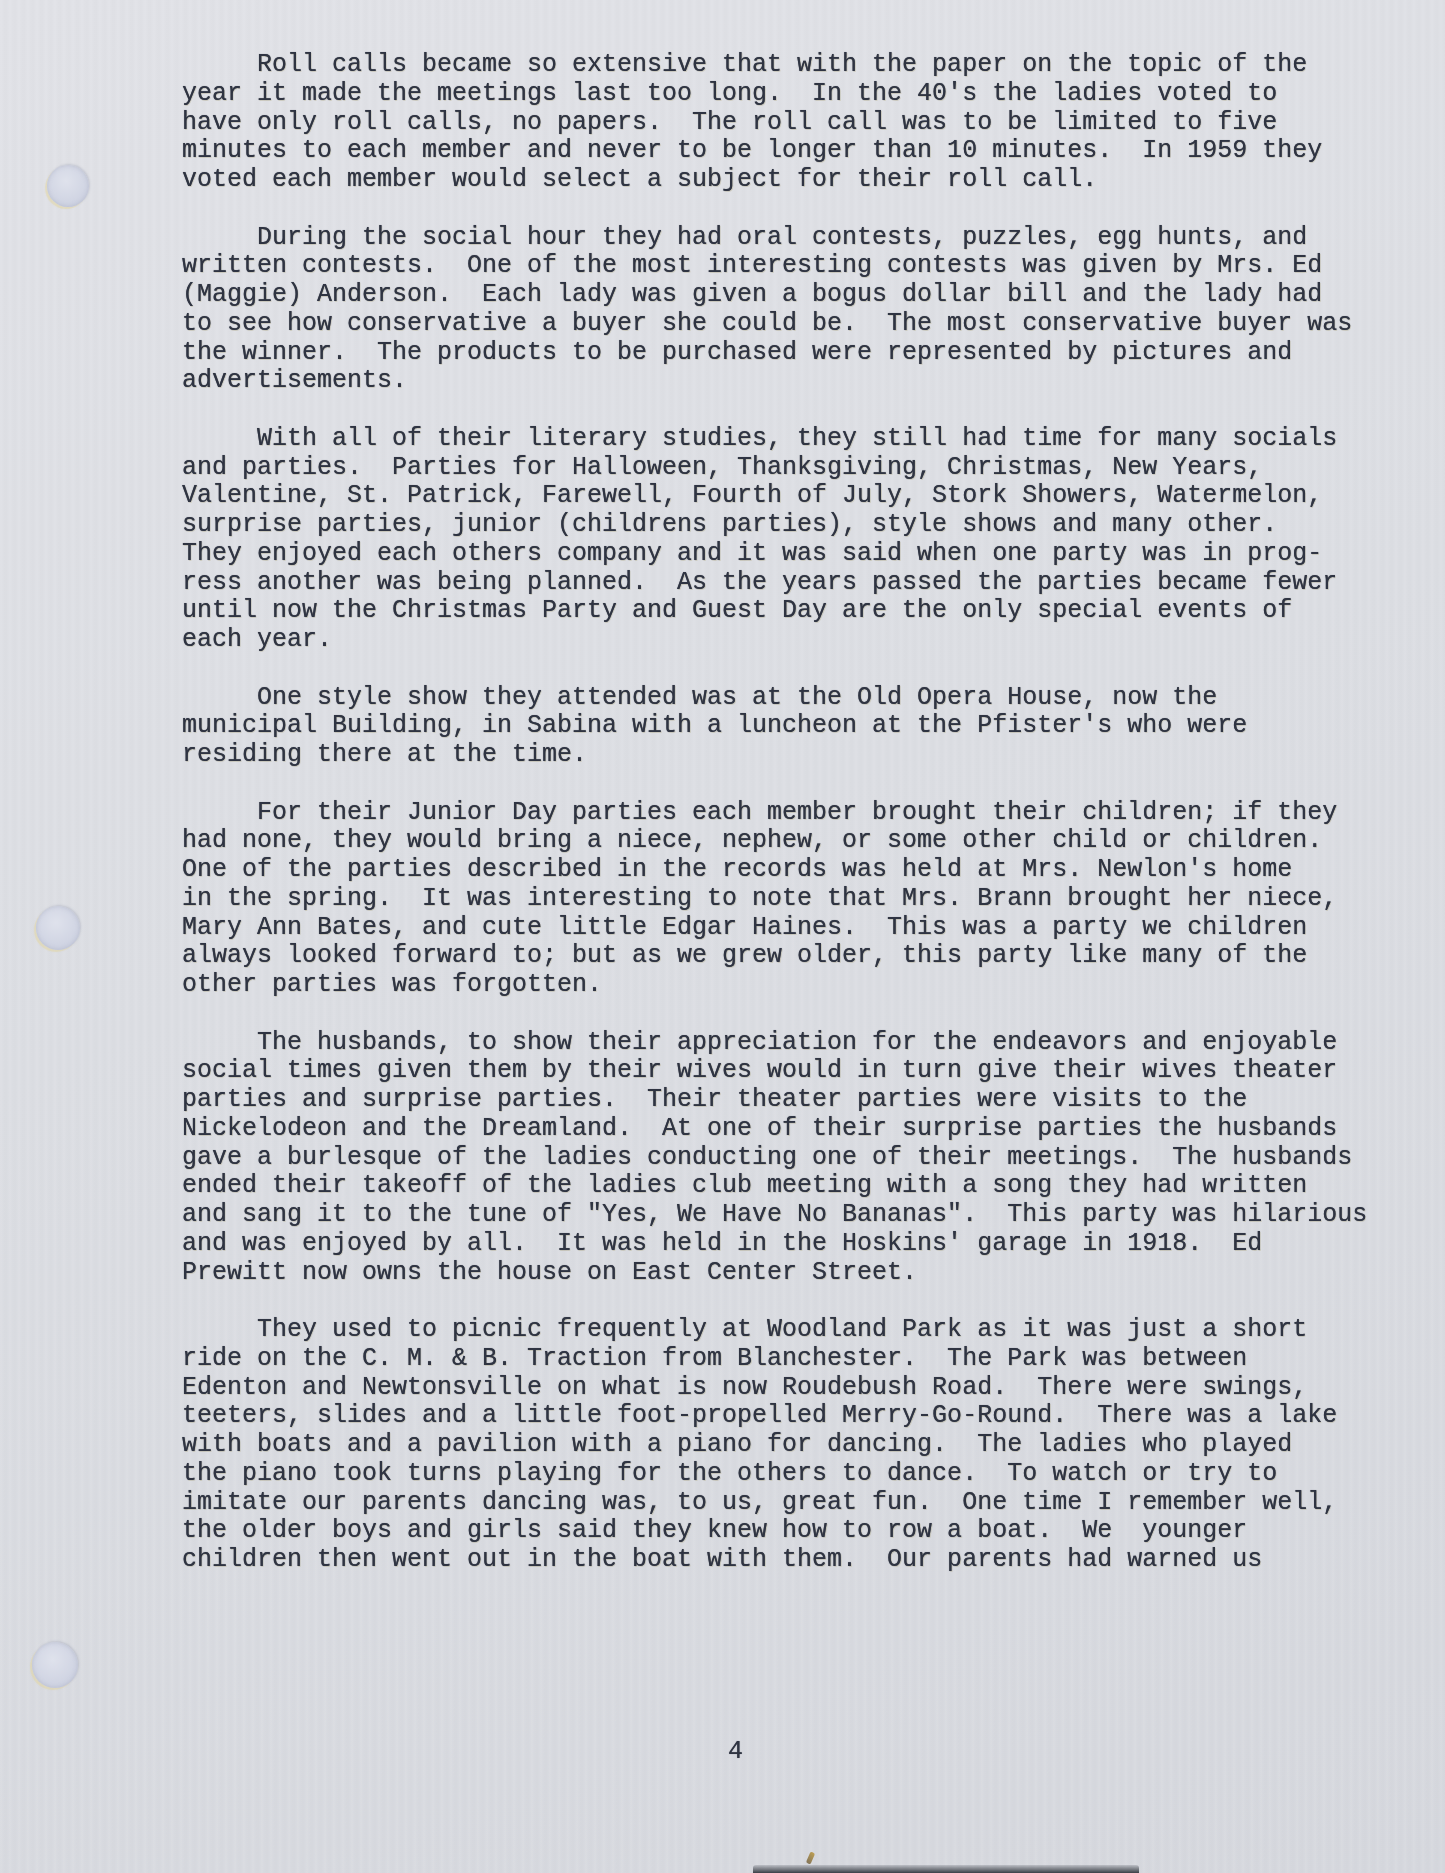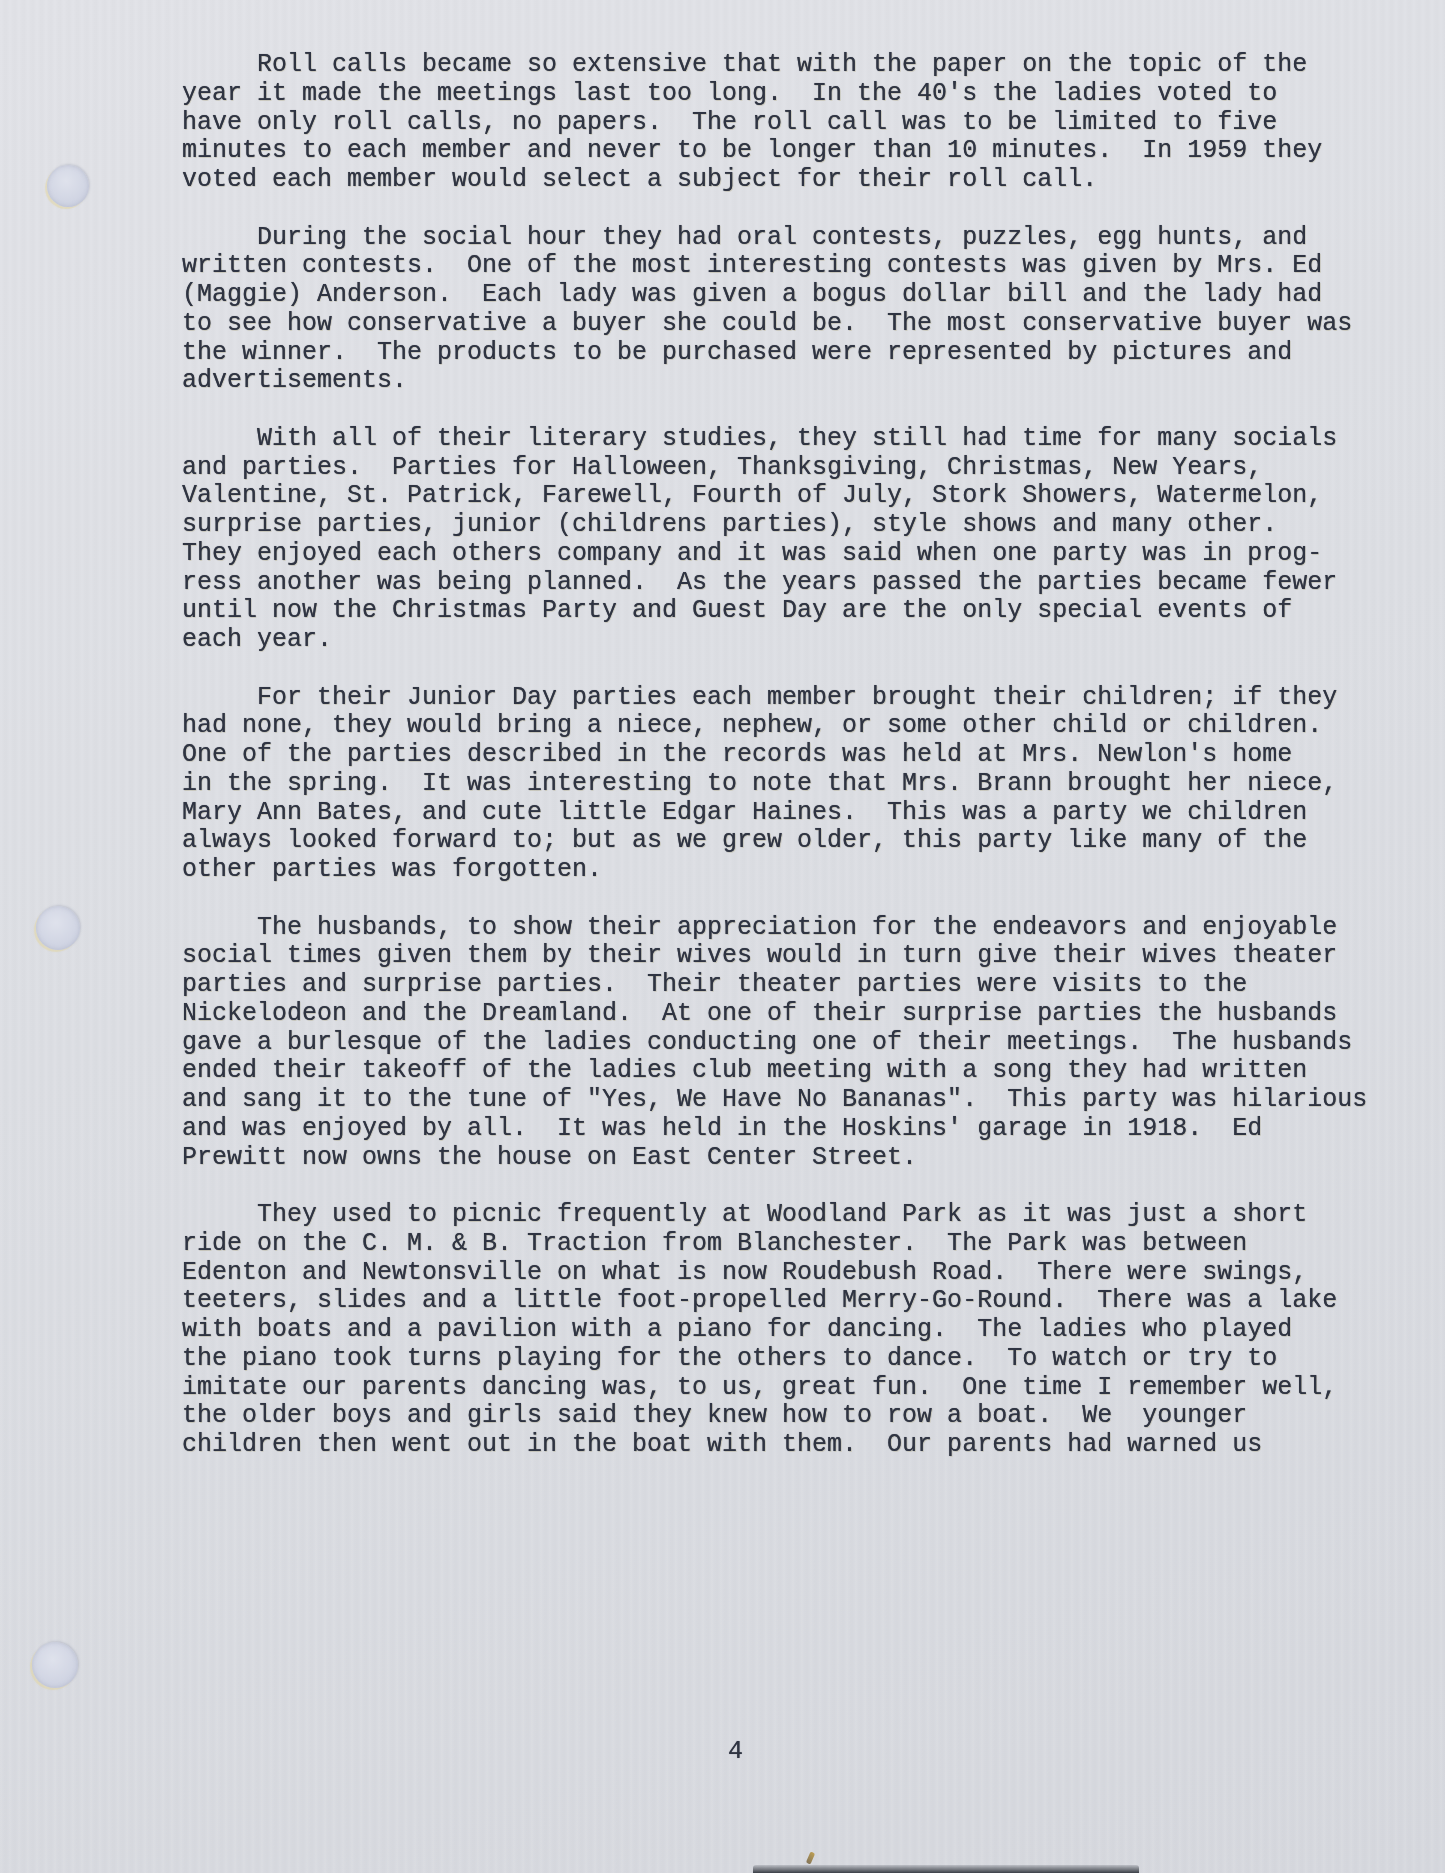--- a/index.html
+++ b/index.html
@@ -113,20 +113,23 @@
 the winner.  The products to be purchased were represented by pictures and
 advertisements.</p>
       <p class="para">     With all of their literary studies, they still had time for many socials
 and parties.  Parties for Halloween, Thanksgiving, Christmas, New Years,
 Valentine, St. Patrick, Farewell, Fourth of July, Stork Showers, Watermelon,
 surprise parties, junior (childrens parties), style shows and many other.
 They enjoyed each others company and it was said when one party was in prog-
 ress another was being planned.  As the years passed the parties became fewer
 until now the Christmas Party and Guest Day are the only special events of
 each year.</p>
+      <p class="para">     One style show they attended was at the Old Opera House, now the
+municipal Building, in Sabina with a luncheon at the Pfister's who were
+residing there at the time.</p>
       <p class="para">     For their Junior Day parties each member brought their children; if they
 had none, they would bring a niece, nephew, or some other child or children.
 One of the parties described in the records was held at Mrs. Newlon's home
 in the spring.  It was interesting to note that Mrs. Brann brought her niece,
 Mary Ann Bates, and cute little Edgar Haines.  This was a party we children
 always looked forward to; but as we grew older, this party like many of the
 other parties was forgotten.</p>
       <p class="para">     The husbands, to show their appreciation for the endeavors and enjoyable
 social times given them by their wives would in turn give their wives theater
 parties and surprise parties.  Their theater parties were visits to the

